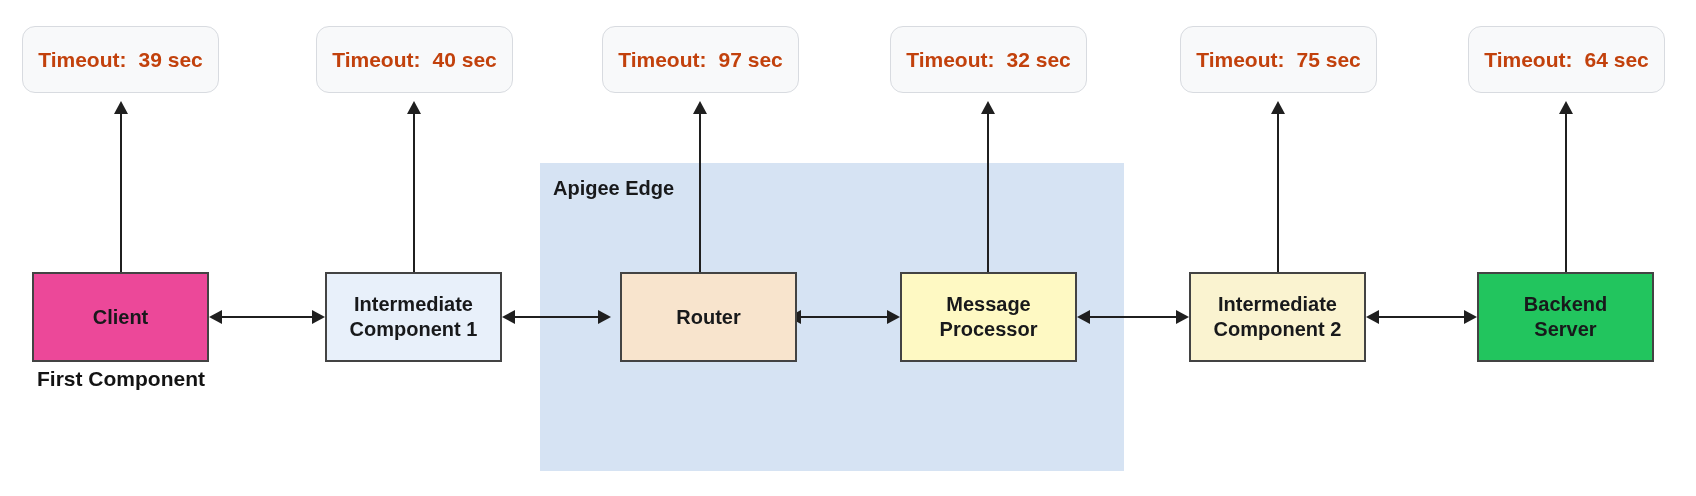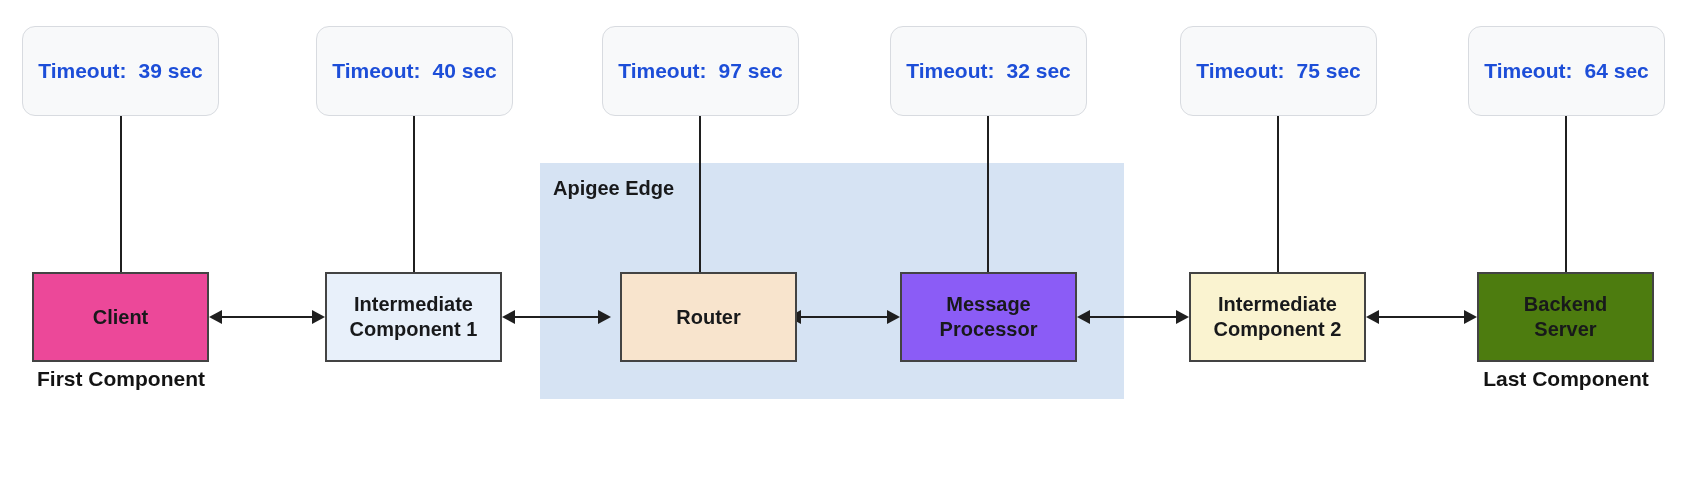--- a/index.html
+++ b/index.html
@@ -1,28 +1,28 @@
 <!DOCTYPE html>
 <html><head>
 <meta charset="utf-8">
 <style>
   html,body{margin:0;padding:0;background:#ffffff;}
   .canvas{
     position:relative;width:1696px;height:496px;background:#ffffff;
     font-family:"Liberation Sans",sans-serif;overflow:hidden;
   }
   
-  .apigee{position:absolute;left:540px;top:163px;width:584px;height:236px;z-index:1;}
+  .apigee{position:absolute;left:540px;top:163px;width:584px;height:308px;z-index:1;}
   .apigee-label{position:absolute;left:13px;top:14px;font-weight:700;font-size:20px;color:#18191b;}
   
   .callout{
-    position:absolute;top:26px;width:197px;height:90px;box-sizing:border-box;
+    position:absolute;top:26px;width:197px;height:67px;box-sizing:border-box;
     border:1.5px solid #d8dbe0;border-radius:13px;
     display:flex;align-items:center;justify-content:center;gap:12px;
-    font-weight:700;font-size:21px;color:#1d4ed8;z-index:3;
+    font-weight:700;font-size:21px;color:#c2410c;z-index:3;
   }
   
   .box{
     position:absolute;top:272px;width:177px;height:90px;box-sizing:border-box;
     border:2px solid #434343;display:flex;align-items:center;justify-content:center;z-index:3;
   }
   .node-label{
     font-weight:700;font-size:20px;line-height:1.25;color:#18191b;
     text-align:center;white-space:pre-line;
   }
@@ -114,35 +114,34 @@
   <div class="box" style="left: 32px; background: #ec4899;">
     <span class="node-label">Client</span>
   </div>
   <div class="box" style="left: 325px; background: rgb(232, 240, 250);">
     <span class="node-label">Intermediate
 Component 1</span>
   </div>
   <div class="box" style="left: 620px; background: rgb(248, 228, 205);">
     <span class="node-label">Router</span>
   </div>
-  <div class="box" style="left: 900px; background: #8b5cf6;">
+  <div class="box" style="left: 900px; background: #fef9c3;">
     <span class="node-label">Message
 Processor</span>
   </div>
   <div class="box" style="left: 1189px; background: rgb(250, 243, 208);">
     <span class="node-label">Intermediate
 Component 2</span>
   </div>
-  <div class="box" style="left: 1477px; background: #4d7c0f;">
+  <div class="box" style="left: 1477px; background: #22c55e;">
     <span class="node-label">Backend
 Server</span>
   </div>
 
   <div class="sublabel" style="left:-9px">First Component</div>
-  <div class="sublabel" style="left:1436px">Last Component</div>
 
   <div class="harrow" style="left:209px;width:116px">
       <span class="hhead-l"></span>
       <span class="hhead-r"></span>
       <span class="hline"></span>
     </div>
   <div class="harrow" style="left:502px;width:109px">
       <span class="hhead-l"></span>
       <span class="hhead-r"></span>
       <span class="hline"></span>

